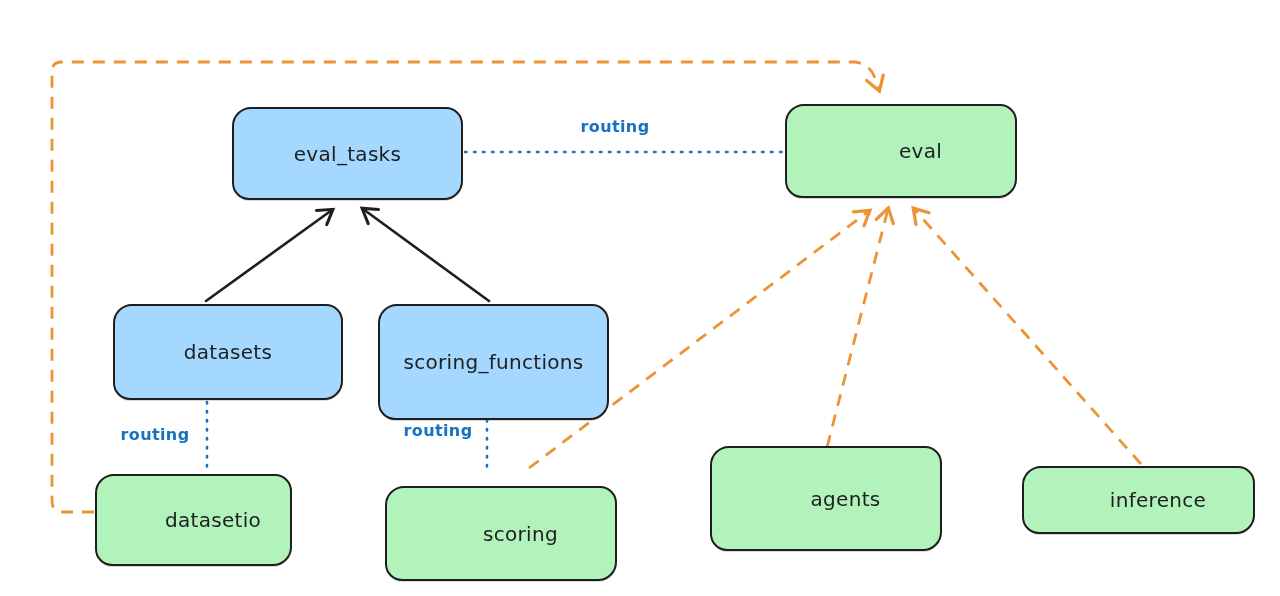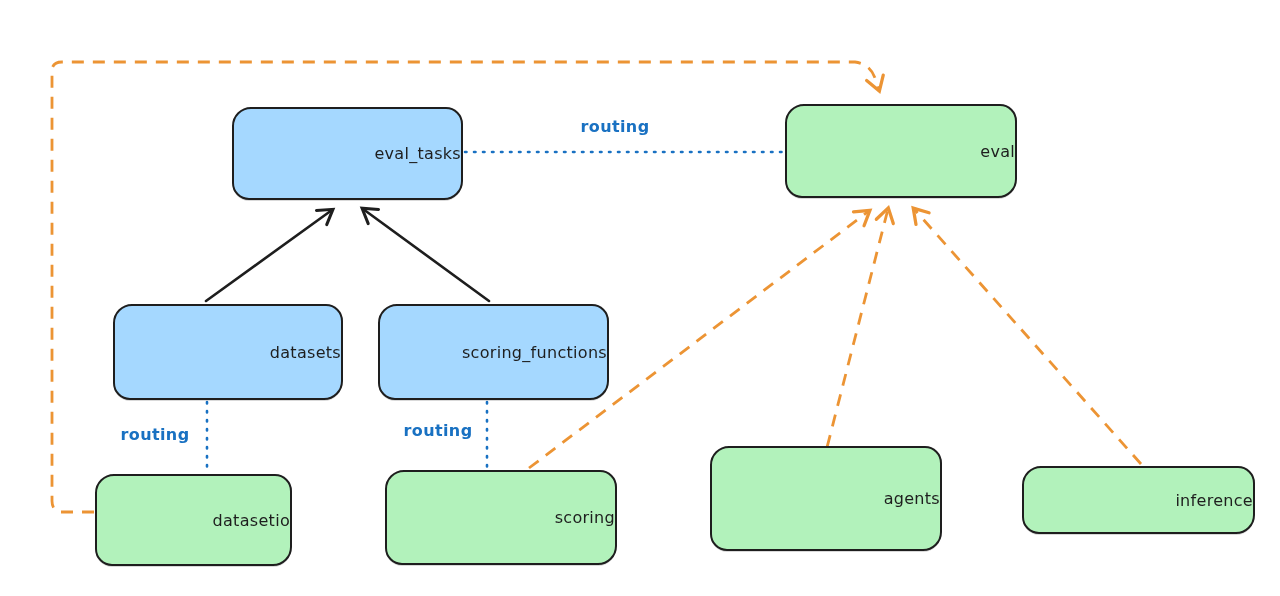--- a/index.html
+++ b/index.html
@@ -26,35 +26,35 @@
     position: absolute;
     left: 0; top: 0;
     width: 1280px; height: 596px;
   }
   .node {
     position: absolute;
     border: 2.5px solid var(--stroke);
     border-radius: 19px 17px 19px 17px;
     display: flex;
     align-items: center;
-    justify-content: flex-end;
+    justify-content: center;
     color: var(--stroke);
-    font-size: 16px;
+    font-size: 20px;
     letter-spacing: 0.3px;
     box-shadow: 0 2px 0 -1px rgba(120,120,120,0.28);
   }
   .node.blue  { background: var(--blue-fill); }
   .node.green { background: var(--green-fill); padding-left: 39px; }
 
   .node-eval-tasks        { left: 232px; top: 107px; width: 231px; height: 93px; }
   .node-eval              { left: 785px; top: 104px; width: 232px; height: 94px; }
   .node-datasets          { left:  97px; top: 304px; width: 230px; height: 96px; margin-left: 16px; }
-  .node-scoring-functions { left: 378px; top: 304px; width: 231px; height: 96px; }
+  .node-scoring-functions { left: 378px; top: 304px; width: 231px; height: 116px; }
   .node-datasetio         { left:  95px; top: 474px; width: 197px; height: 92px; }
-  .node-scoring           { left: 385px; top: 470px; width: 232px; height: 95px; }
+  .node-scoring           { left: 385px; top: 486px; width: 232px; height: 95px; }
   .node-agents            { left: 710px; top: 446px; width: 232px; height: 105px; }
   .node-inference         { left: 1022px; top: 466px; width: 233px; height: 68px; }
 
   .routing-label {
     position: absolute;
     color: var(--routing-blue);
     font-size: 16px;
     font-weight: 600;
     letter-spacing: 0.4px;
     text-align: center;

